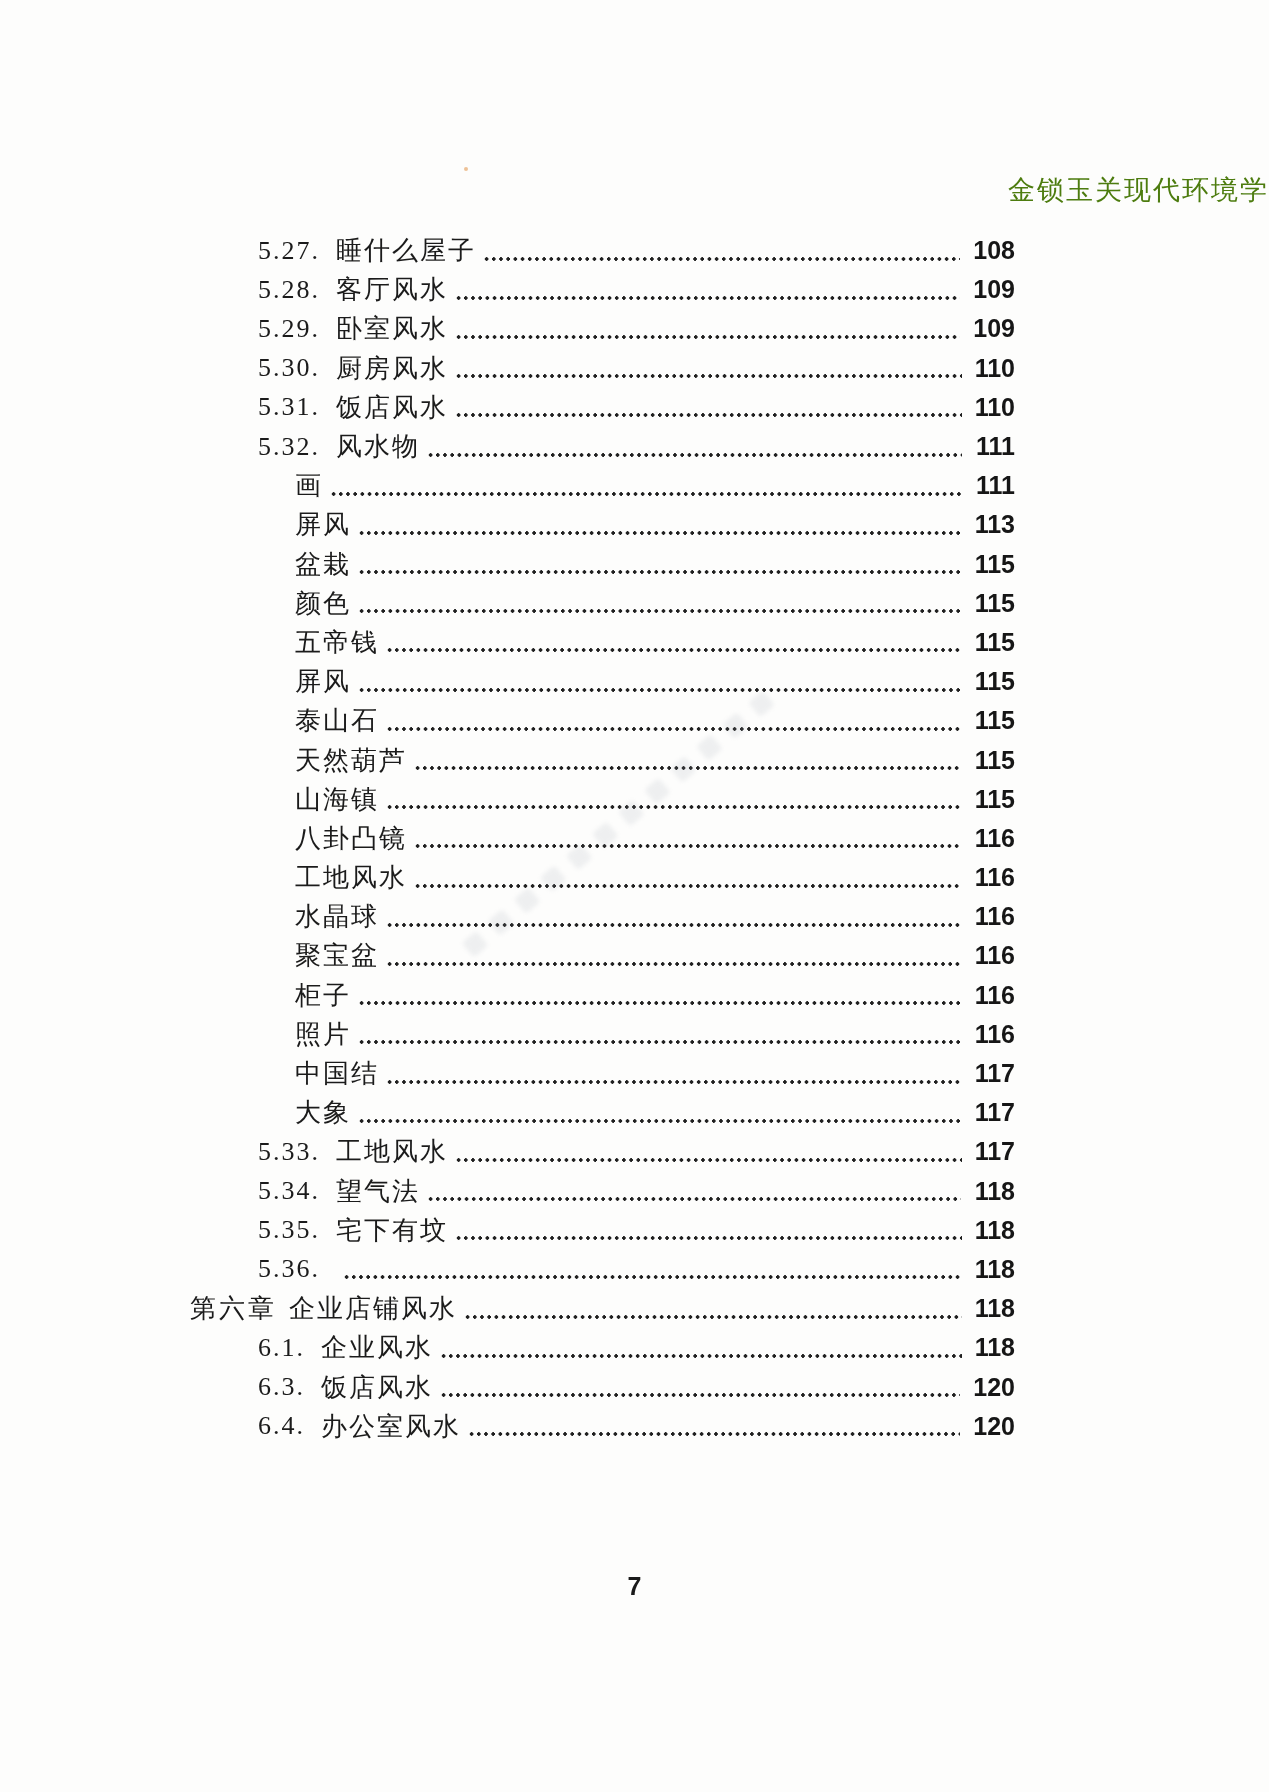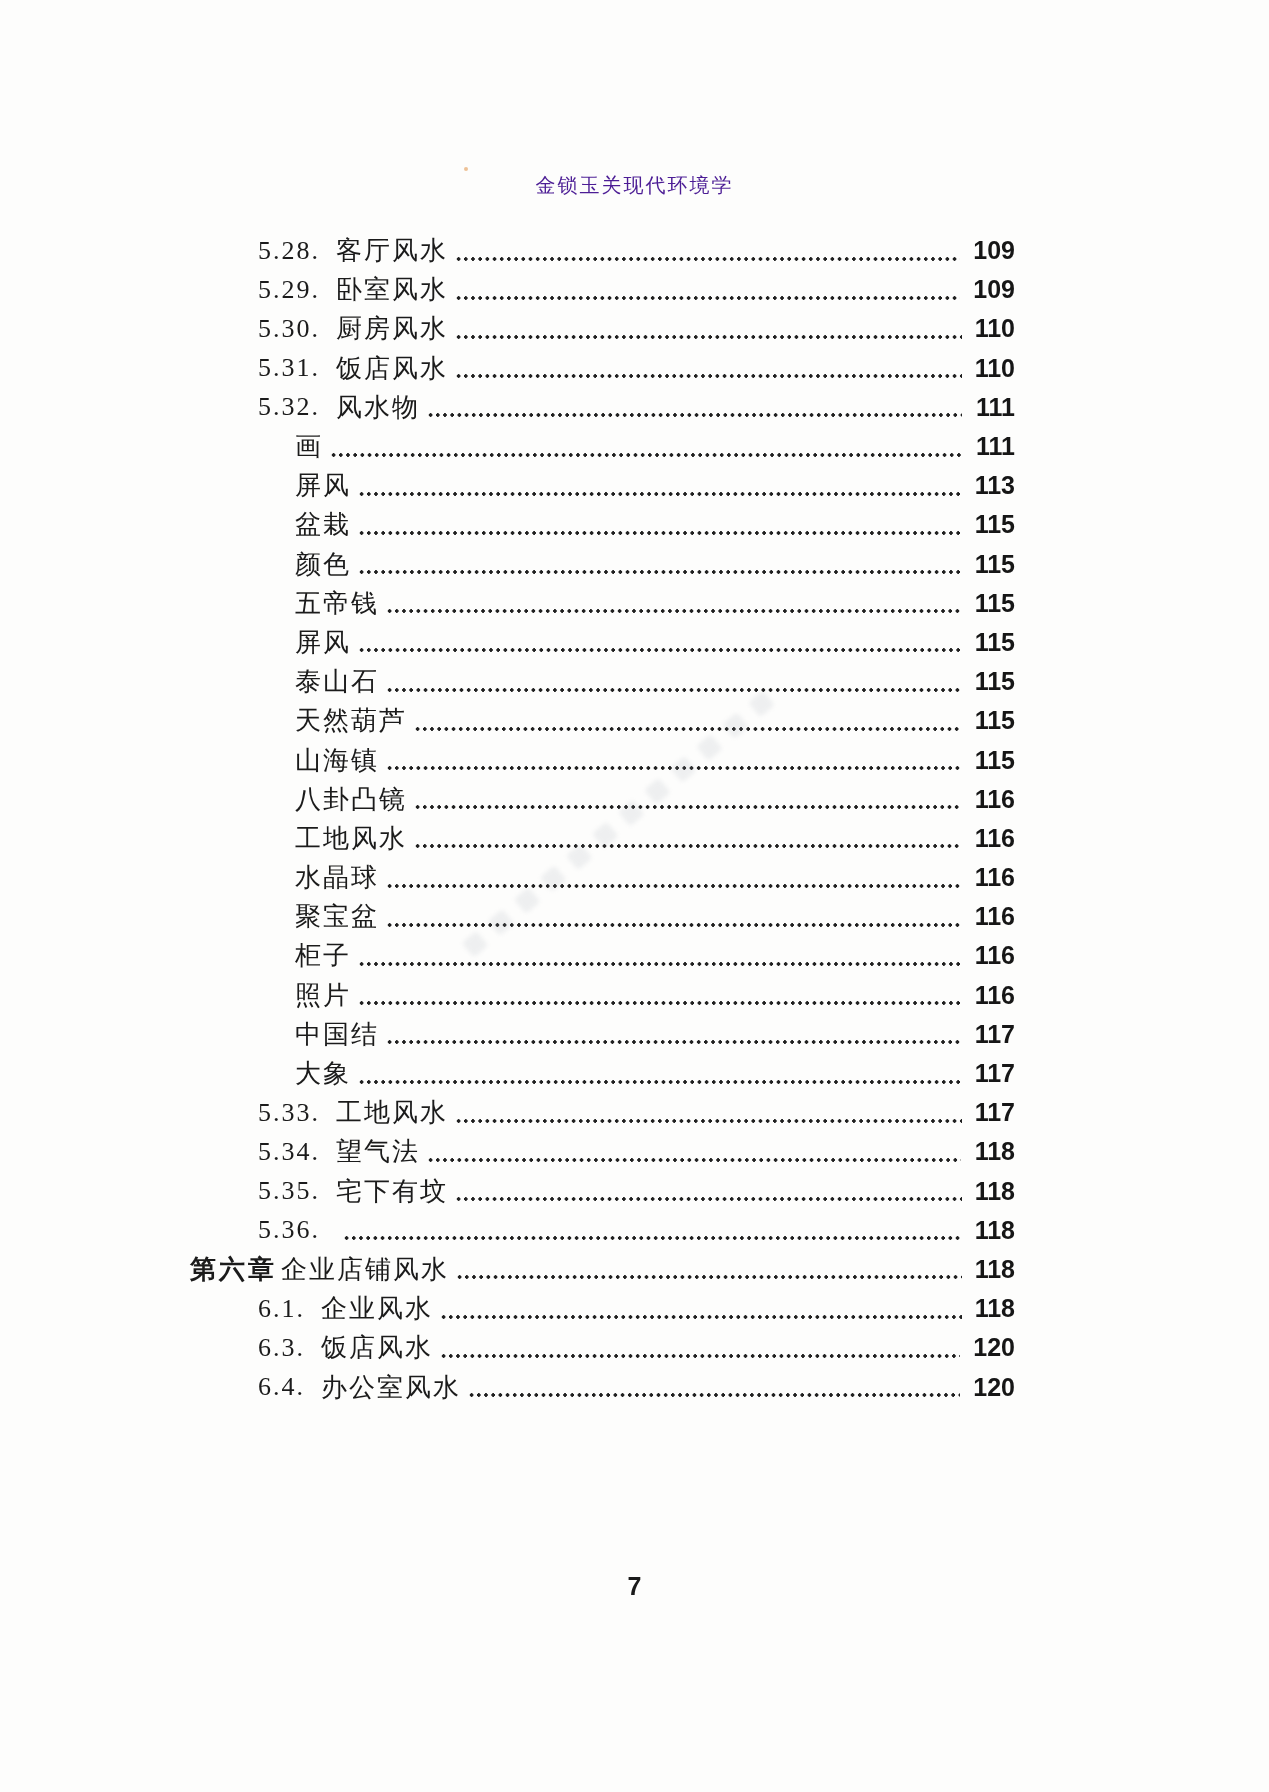--- a/index.html
+++ b/index.html
@@ -7,24 +7,24 @@
   body {
     position:relative;
     background:#fdfdfc;
     font-family:"Liberation Serif","DejaVu Serif",serif;
     color:#1c1c1c;
     overflow:hidden;
   }
   .page-header {
     position:absolute;
     top:172px; left:0; right:0;
-    text-align:center;
-    font-size:20px;
+    text-align:right;
+    font-size:27px;
     letter-spacing:2px;
-    color:#4c1d95;
+    color:#4d7c0f;
   }
   .toc {
     position:absolute;
     top:231px; left:190px; width:825px;
   }
   .row {
     display:flex;
     align-items:center;
     height:39.2px;
     font-size:26px;
@@ -32,21 +32,21 @@
   }
   .row.section { padding-left:68px; }
   .row.sub     { padding-left:105px; }
   .row.chapter { padding-left:0; }
   .num {
     letter-spacing:2px;
     margin-right:16px;
     color:#1b1b1b;
   }
   .num:empty { display:none; }
-  .chapter .num { letter-spacing:3px; margin-right:4px;font-weight:bold; }
+  .chapter .num { letter-spacing:3px; margin-right:12px; }
   .title {
     letter-spacing:2px;
     color:#1b1b1b;
   }
   .leader {
     flex:1 1 auto;
     height:26px;
     margin-left:7px;
     background-image:radial-gradient(circle, #202020 1.55px, rgba(0,0,0,0) 1.95px);
     background-size:7.2px 26px;
@@ -98,20 +98,26 @@
     background:#e8b27d;
     opacity:.8;
   }
 </style>
 </head>
 <body>
 
 <div class="page-header">金锁玉关现代环境学</div>
 
 <div class="toc" id="toc">
+  <div class="row section" data-gap="true">
+    <span class="num">5.27.</span>
+    <span class="title">睡什么屋子</span>
+    <span class="leader"></span>
+    <span class="pagenum">108</span>
+  </div>
 
   <div class="row section" data-gap="true">
     <span class="num">5.28.</span>
     <span class="title">客厅风水</span>
     <span class="leader"></span>
     <span class="pagenum">109</span>
   </div>
 
   <div class="row section" data-gap="true">
     <span class="num">5.29.</span>

